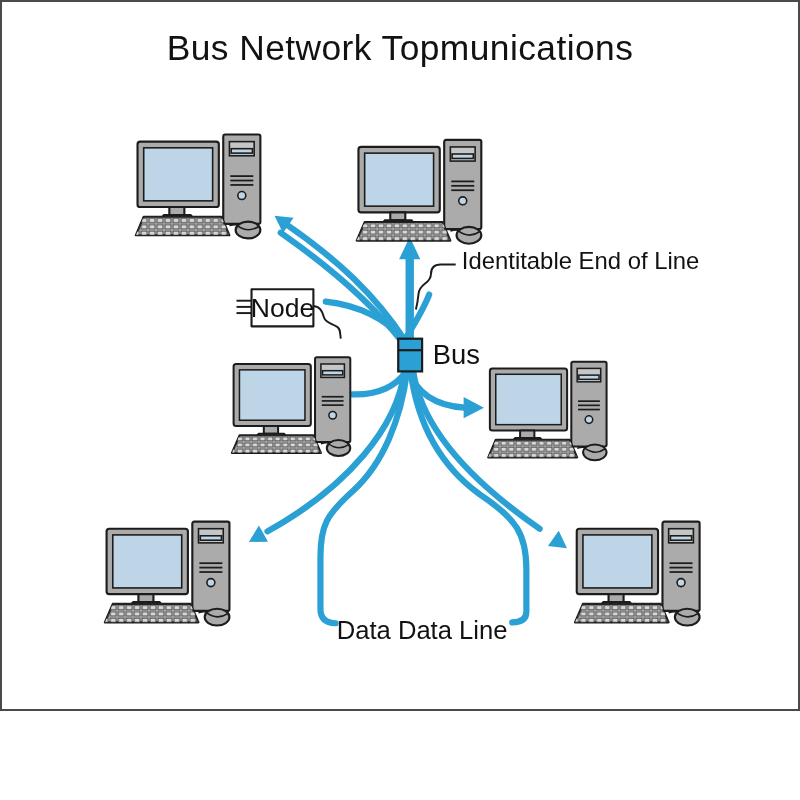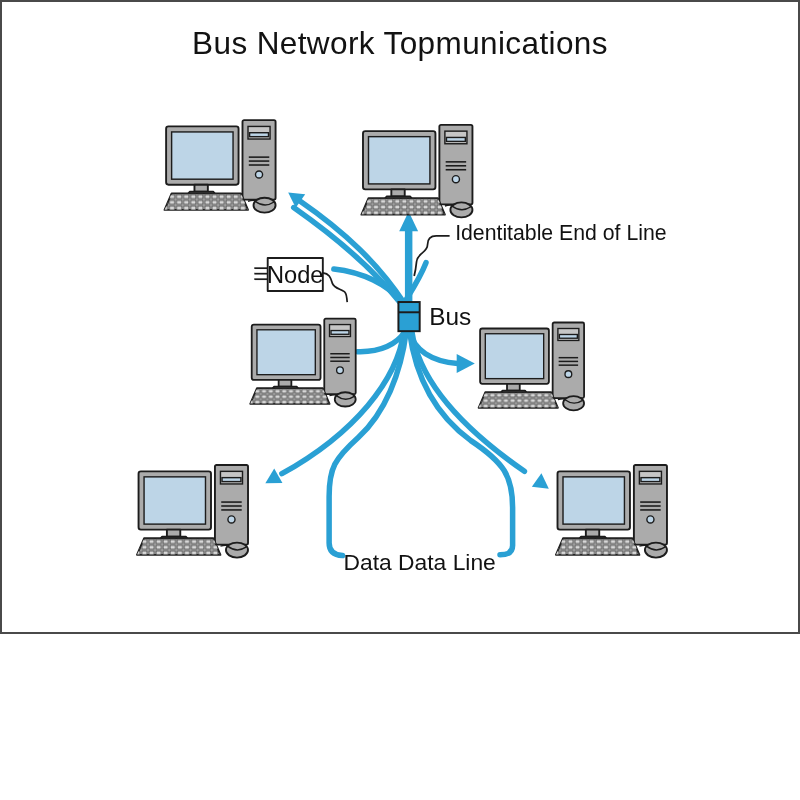--- a/index.html
+++ b/index.html
@@ -1,18 +1,18 @@
 <!DOCTYPE html>
 <html style="--line-blue: #2aa0d4; --bus-fill: #2aa0d4; --screen-blue: #bdd5e7; --body-gray: #ababab; --outline: #1c1c1c; --frame: #4a4a4a; --bg: #ffffff;"><head>
 <meta charset="utf-8">
 <style>
   html,body{margin:0;padding:0;background:#fff;}
   .stage{
     position:relative;
-    width:800px;height:634px;
+    width:800px;height:711px;
     box-sizing:border-box;
     border:2px solid var(--frame,#4a4a4a);
     background:var(--bg,#ffffff);
     font-family:"Liberation Sans", sans-serif;
     overflow:hidden;
   }
   svg{display:block;width:100%;height:100%;}
   .wire{stroke:var(--line-blue,#2aa0d4);stroke-width:7;fill:none;stroke-linecap:round;}
   .wire-thick{stroke-width:9.5;}
   .arrow{fill:var(--line-blue,#2aa0d4);stroke:none;}

